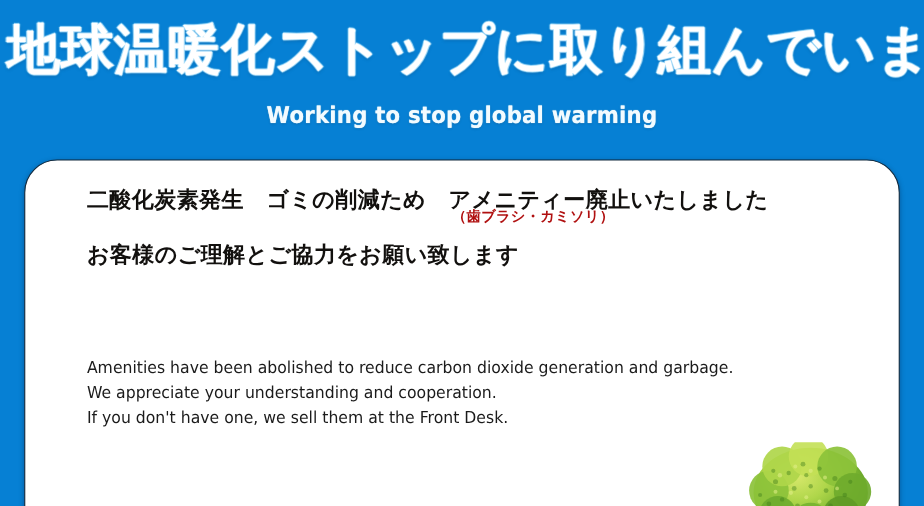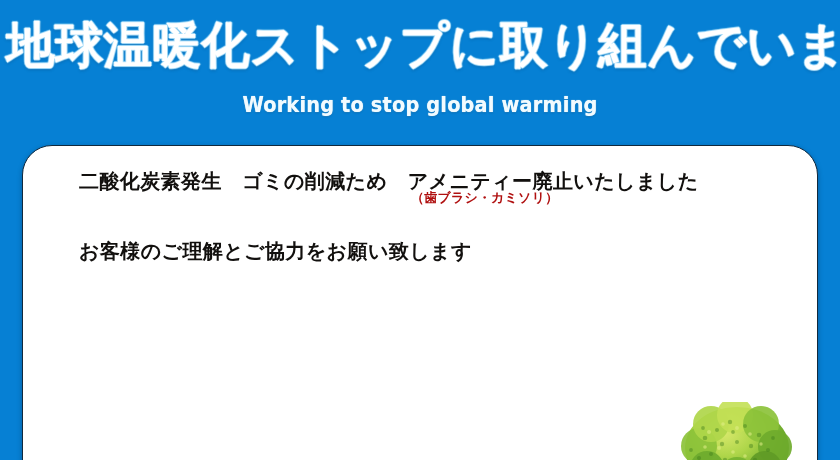--- a/index.html
+++ b/index.html
@@ -94,21 +94,21 @@
     position: absolute;
     color: #12100e;
     font-family: "DejaVu Sans", "Liberation Sans", sans-serif;
     font-weight: bold;
     font-size: 20px;
     line-height: 26px;
     white-space: pre;
     letter-spacing: 0.4px;
   }
   #jp-line-1 { left: 56px; top: 22px; }
-  #jp-line-2 { left: 56px; top: 92px; }
+  #jp-line-2 { left: 56px; top: 72px; }
   #jp-line-3 { left: 56px; top: 130px; }
 
   #jp-note-red {
     position: absolute;
     left: 388px;
     top: 44px;
     color: #b01010;
     font-family: "DejaVu Sans", "Liberation Sans", sans-serif;
     font-weight: bold;
     font-size: 13px;
@@ -157,20 +157,25 @@
 
   <div id="notice-card">
 
     <div class="jp-line" id="jp-line-1">二酸化炭素発生　ゴミの削減ため　アメニティー廃止いたしました</div>
 
     <div id="jp-note-red">（歯ブラシ・カミソリ）</div>
 
     <div class="jp-line" id="jp-line-2">お客様のご理解とご協力をお願い致します</div>
 
 
+    <div id="english-block">
+      <div class="en-line">Amenities have been abolished to reduce carbon dioxide generation and garbage.</div>
+      <div class="en-line">We appreciate your understanding and cooperation.</div>
+      <div class="en-line">If you don't have one, we sell them at the Front Desk.</div>
+    </div>
 
     <div id="tree-illustration">
       <svg viewBox="0 0 128 112" xmlns="http://www.w3.org/2000/svg" aria-hidden="true">
         <defs>
           <radialGradient id="canopyGrad" cx="38%" cy="32%" r="72%">
             <stop offset="0%" stop-color="#D7E86B"></stop>
             <stop offset="38%" stop-color="#AFD64A"></stop>
             <stop offset="70%" stop-color="#7CB631"></stop>
             <stop offset="100%" stop-color="#4E8C21"></stop>
           </radialGradient>

